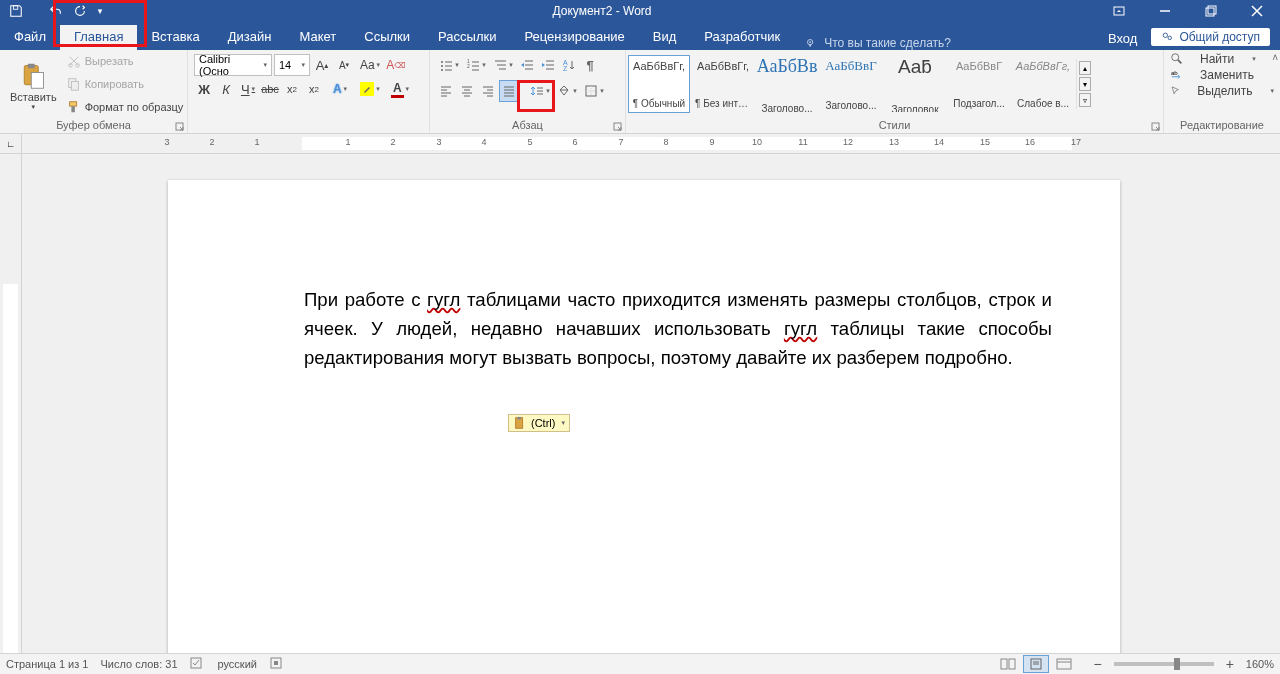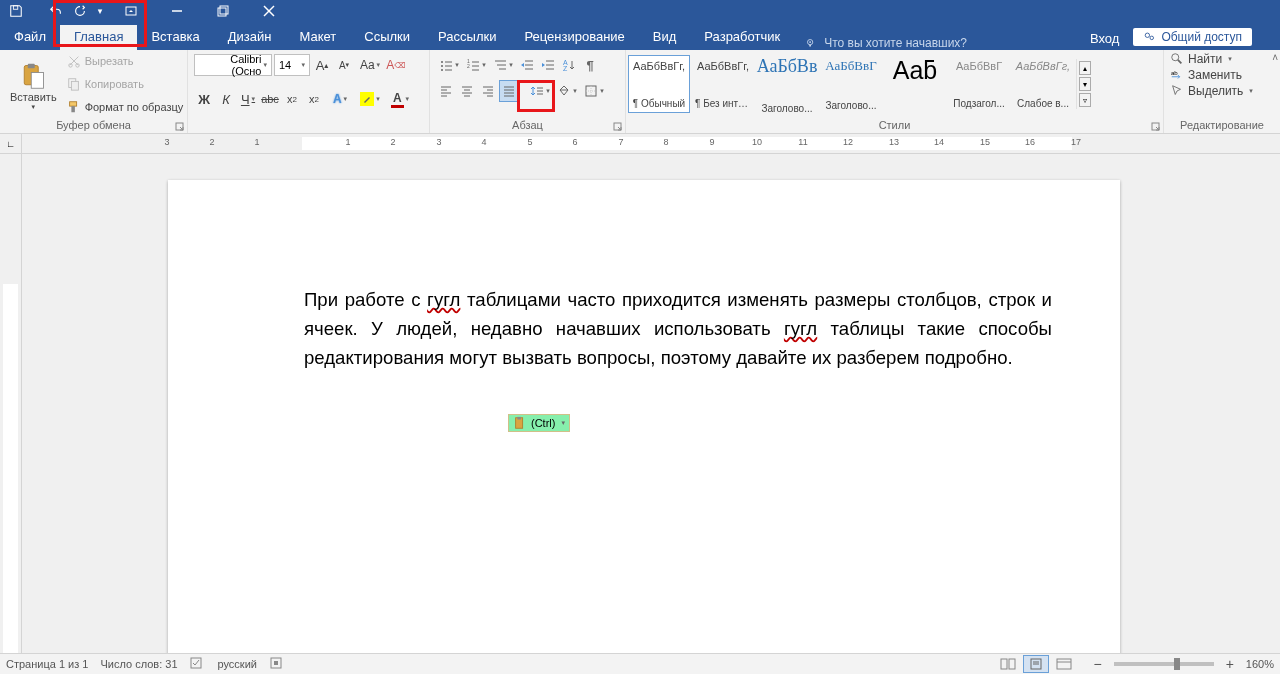--- a/index.html
+++ b/index.html
@@ -11,21 +11,21 @@
 .titlebar .qat-btn { width: 24px; height: 22px; display: flex; align-items: center; justify-content: center; color: #fff; }
 .titlebar .qat-btn svg { width: 14px; height: 14px; fill: #fff; }
 .titlebar .title { flex: 1; text-align: center; }
 .titlebar .wincontrols { display: flex; }
 .titlebar .win-btn { width: 46px; height: 22px; display: flex; align-items: center; justify-content: center; }
 
 
 .tabrow { height: 28px; background: #2b579a; display: flex; align-items: flex-end; color: #fff; font-size: 13px; }
 .tab { padding: 4px 14px 6px; cursor: pointer; }
 .tab.active { background: #f3f3f3; color: #2b579a; }
-.tabrow .right { margin-left: auto; display: flex; align-items: center; padding-right: 24px; }
+.tabrow .right { margin-left: auto; display: flex; align-items: center; padding-right: 6px; }
 .tabrow .right-text { padding: 4px 10px; }
 .share-btn { background: #fff; color: #2b579a; padding: 2px 10px; margin: 2px 4px 4px; display: flex; align-items: center; gap: 4px; border-radius: 2px; font-size: 12px;}
 .tellme { display: flex; align-items: center; gap: 6px; color: #c7d6eb; font-size: 12px; padding-left: 10px;}
 .tellme svg { width: 14px; height: 14px; }
 
 
 .hl-red { border: 3px solid #e8161a; position: absolute; pointer-events: none; z-index: 50; }
 .hl1 { left: 53px; top: 0; width: 94px; height: 47px; }
 .hl2 { left: 517px; top: 80px; width: 38px; height: 32px; }
 
@@ -38,21 +38,21 @@
 
 
 .clipboard-big { display: flex; flex-direction: column; align-items: center; padding: 4px 6px 0; font-size: 11px; color: #444;}
 .clipboard-big svg { width: 28px; height: 30px; }
 .clipboard-list { display: flex; flex-direction: column; font-size: 11px; color: #444; padding: 2px 4px; gap: 9px;}
 .clipboard-list .row { display: flex; align-items: center; gap: 4px; white-space: nowrap;}
 .clipboard-list .row.disabled { color: #a5a5a5; }
 .clipboard-list svg { width: 14px; height: 14px; flex-shrink: 0; }
 
 
-.font-group-body { flex-direction: column; align-items: stretch; gap: 12px; padding: 4px 6px; text-align: right;}
+.font-group-body { flex-direction: column; align-items: stretch; gap: 2px; padding: 4px 6px;}
 .font-row { display: flex; align-items: center; gap: 2px; }
 .font-name { width: 78px; height: 22px; border: 1px solid #c0c0c0; background: #fff; font-size: 11px; padding: 2px 4px; display: flex; align-items: center; justify-content: space-between;}
 .font-size { width: 36px; height: 22px; border: 1px solid #c0c0c0; background: #fff; font-size: 11px; padding: 2px 4px; display: flex; align-items: center; justify-content: space-between;}
 .sbtn { width: 20px; height: 22px; display: flex; align-items: center; justify-content: center; font-size: 12px; color: #444;}
 .sbtn.wide { width: 28px; }
 .bold { font-weight: bold; font-size: 13px;}
 .italic { font-style: italic; font-size: 13px;}
 .underline { text-decoration: underline; font-size: 13px;}
 .strike { text-decoration: line-through; font-size: 11px;}
 .sub { font-size: 11px; }
@@ -68,53 +68,53 @@
 .pbtn svg { width: 14px; height: 14px; fill: #666; }
 .pbtn.wdrop { width: 26px; }
 .shading { width: 26px; }
 .borders { width: 26px; }
 
 
 .styles-body { padding: 2px 2px; gap: 2px; }
 .style-box { width: 62px; height: 58px; border: 1px solid transparent; display: flex; flex-direction: column; align-items: center; justify-content: center; font-size: 10px; color: #444; text-align: center; cursor: pointer; gap: 24px;}
 .style-box.selected { border-color: #6aa0d8; background: #fff;}
 .style-preview { font-size: 11px; margin-bottom: 2px; white-space: nowrap;}
-.style-box.big .style-preview { font-size: 25px; font-family: 'Calibri Light', sans-serif; color: #000000;}
+.style-box.big .style-preview { font-size: 19px; font-family: 'Calibri Light', sans-serif; color: #404040;}
 .style-box.h1 .style-preview { font-size: 18px; color: #2e74b5; font-family: 'Calibri Light';}
 .style-box.h2 .style-preview { font-size: 13px; color: #2e74b5; font-family: 'Calibri Light';}
 .style-box.sub-s .style-preview { font-size: 11px; color: #888;}
 .style-box.slight .style-preview { font-style: italic; color: #888;}
 .style-label { font-size: 10px; overflow: hidden; text-overflow: ellipsis; white-space: nowrap; width: 100%; padding: 0 2px;}
 .styles-more { width: 16px; display: flex; flex-direction: column; justify-content: center; gap: 2px; border-left: 1px solid #e1e1e1; padding: 2px;}
 .styles-more div { width: 12px; height: 14px; border: 1px solid #ababab; font-size: 8px; display: flex; align-items: center; justify-content: center;}
 
 
 .edit-body { flex-direction: column; align-items: stretch; font-size: 12px; color: #444; gap: 2px; padding: 2px 6px;}
-.edit-row { display: flex; align-items: center; gap: 4px; white-space: nowrap;}
+.edit-row { display: flex; align-items: center; gap: 16px; white-space: nowrap;}
 .edit-row svg { width: 14px; height: 14px; }
 
 
 .collapse-ribbon { position: absolute; right: 2px; top: 2px; font-size: 10px; color: #666;}
 
 
 .ruler-area { height: 20px; background: #fff; display: flex; border-bottom: 1px solid #d4d4d4;}
 .ruler-corner { width: 22px; border-right: 1px solid #d4d4d4; font-size: 9px; display:flex; align-items:center; justify-content:center; background: #f0f0f0;}
 .ruler-h { flex: 1; position: relative; background: #f0f0f0; overflow: hidden;}
 .ruler-white { position: absolute; top: 3px; bottom: 3px; background: #fff; }
 .ruler-num { position: absolute; top: 3px; font-size: 9px; color: #666; transform: translateX(-50%);}
 
 
 .doc-area { position: absolute; top: 154px; bottom: 21px; left: 0; right: 0; background: #f0f0f0; display: flex;}
 .ruler-v { width: 22px; background: #f0f0f0; border-right: 1px solid #d4d4d4; position: relative;}
 .ruler-v-white { position: absolute; left: 3px; right: 3px; background: #fff;}
 .doc-scroll { flex: 1; overflow: hidden; position: relative;}
 .page { position: absolute; left: 146px; top: 26px; width: 952px; background: #fff; box-shadow: 0 1px 3px rgba(0,0,0,0.3); height: 1346px;}
 .page-content { padding: 106px 68px 0 136px; font-family: Calibri, sans-serif; font-size: 18.6px; line-height: 1.55; text-align: justify;}
 .red-squiggle { text-decoration: underline wavy #c00000; text-decoration-skip-ink: none;}
-.paste-options { position: absolute; left: 340px; top: 234px; background: #86efac; border: 1px solid #d0c088; font-size: 11px; padding: 1px 4px; display: flex; align-items: center; gap: 4px;}
+.paste-options { position: absolute; left: 340px; top: 234px; background: #fef9c3; border: 1px solid #d0c088; font-size: 11px; padding: 1px 4px; display: flex; align-items: center; gap: 4px;}
 .paste-options svg { width: 14px; height: 14px;}
 
 
 .statusbar { position: absolute; bottom: 0; left: 0; right: 0; height: 21px; background: #f3f3f3; border-top: 1px solid #d4d4d4; display: flex; align-items: center; font-size: 11px; color: #555; padding: 0 6px; gap: 12px;}
 .statusbar .right { margin-left: auto; display: flex; align-items: center; gap: 2px;}
 .view-btn { width: 26px; height: 18px; display: flex; align-items: center; justify-content: center;}
 .view-btn.active { background: #d4e2f2; border: 1px solid #6aa0d8;}
 .zoom-slider { width: 100px; height: 4px; background: #c0c0c0; position: relative; margin: 0 6px;}
 .zoom-slider .thumb { position: absolute; top: -4px; width: 6px; height: 12px; background: #888; left: 60%;}
 .dd-arrow { font-size: 7px; color: #666; margin-left: 2px;}
@@ -139,20 +139,21 @@
           <path d="M5 3L2 6l3 3M2 6h7a4 4 0 014 4v1" fill="none" stroke="#fff" stroke-width="1.3"></path>
         </svg>
       </div>
     <div class="qat-btn">
         <svg viewBox="0 0 16 16">
           <path d="M8 3a5 5 0 105 5M11 2l2 2-2 2" fill="none" stroke="#fff" stroke-width="1.3"></path>
         </svg>
       </div>
     <div class="qat-btn" style="width:16px;font-size:9px;">▾</div>
   </div>
+  <div class="title">Документ2 - Word</div>
   <div class="wincontrols">
     <div class="win-btn">
         <svg width="14" height="14" viewBox="0 0 14 14">
           <rect x="2" y="3" width="10" height="8" fill="none" stroke="#fff"></rect>
           <path d="M7 6l-2 2h4z" fill="#fff"></path>
         </svg>
       </div>
     <div class="win-btn">
         <svg width="12" height="12">
           <line x1="1" y1="6" x2="11" y2="6" stroke="#fff" stroke-width="1.5"></line>
@@ -183,21 +184,21 @@
   <div class="tab">Рассылки</div>
   <div class="tab">Рецензирование</div>
   <div class="tab">Вид</div>
   <div class="tab">Разработчик</div>
   <div class="tellme">
     <svg viewBox="0 0 16 16">
         <circle cx="7" cy="7" r="3" fill="none" stroke="#c7d6eb"></circle>
         <path d="M6 7h2M7 6v2" stroke="#c7d6eb"></path>
         <rect x="6" y="10" width="2" height="2" fill="#c7d6eb"></rect>
       </svg>
-    <span>Что вы хотите начавших?</span>
+    <span>Что вы такие сделать?</span>
   </div>
   <div class="right">
     <div class="right-text">Вход</div>
     <div class="share-btn">
       <svg width="14" height="14" viewBox="0 0 16 16">
           <circle cx="5" cy="6" r="2.5" fill="none" stroke="#2b579a"></circle>
           <circle cx="10" cy="9" r="2" fill="none" stroke="#2b579a"></circle>
         </svg>
       <span>Общий доступ</span>
     </div>

